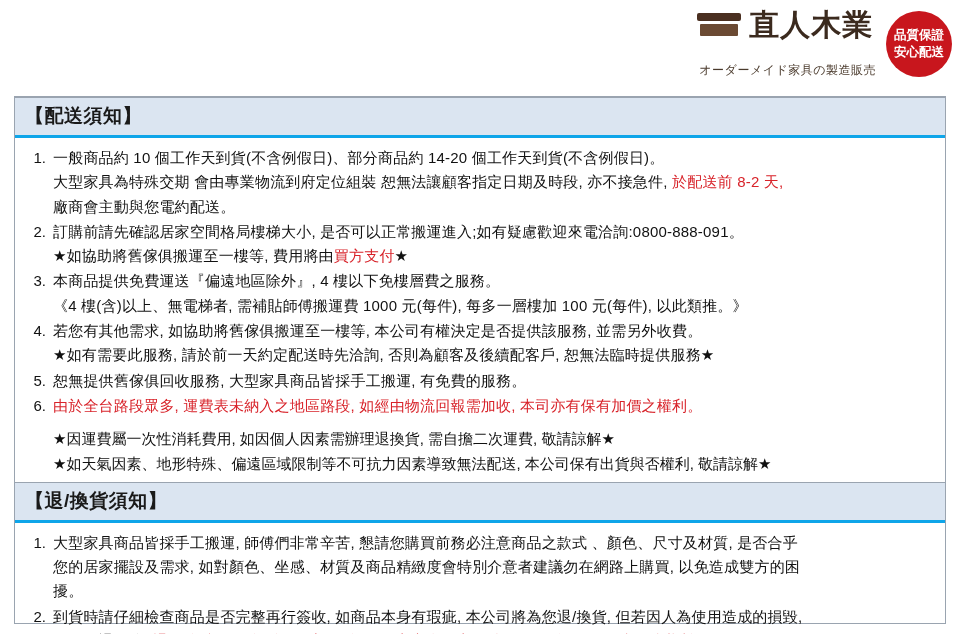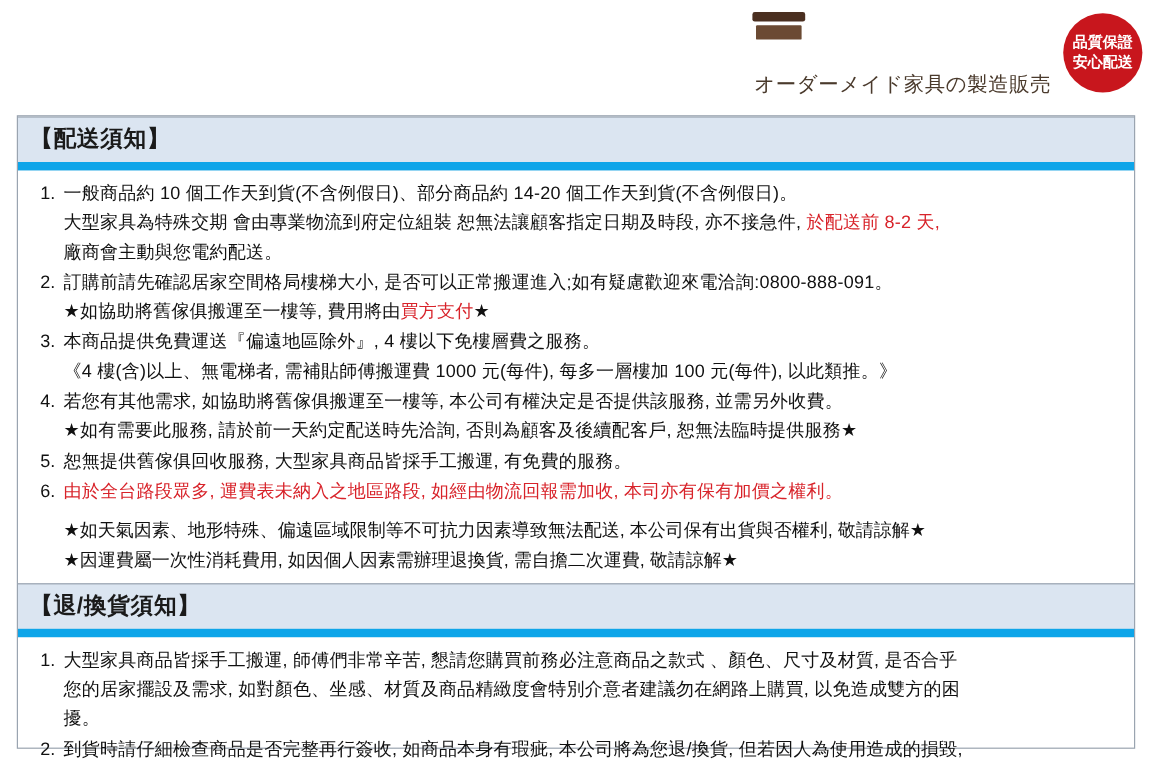--- a/index.html
+++ b/index.html
@@ -63,21 +63,21 @@
   .logo-name {
     font-size: 30px;
     font-weight: bold;
     color: #3b2a1e;
     letter-spacing: 1px;
     line-height: 1;
   }
   .logo-sub {
     margin-top: 22px;
     margin-left: 2px;
-    font-size: 17px;
+    font-size: 12px;
     color: #4a3a2c;
     letter-spacing: 0.5px;
   }
   .badge {
     width: 66px;
     height: 66px;
     border-radius: 50%;
     background: #c8161d;
     color: #ffffff;
     display: flex;
@@ -96,21 +96,21 @@
     left: 14px;
     top: 96px;
     width: 932px;
     height: 528px;
     border: 1px solid #9aa4b0;
     background: #ffffff;
   }
 
   .section-title {
     background: #dbe5f1;
-    border-bottom: 7px solid #0ea5e9;
+    border-bottom: 3px solid #0ea5e9;
     border-top: 1px solid #9aa4b0;
     font-size: 19px;
     font-weight: bold;
     color: #1a1a1a;
     padding: 5px 10px 6px 10px;
     letter-spacing: 0.5px;
   }
 
   .list {
     padding: 8px 12px 8px 12px;
@@ -151,20 +151,21 @@
 
 <div id="page">
 
   <div class="header">
     <div class="logo-block">
       <div class="logo-row">
         <span class="logo-mark">
           <span class="bar-top"></span>
           <span class="bar-bottom"></span>
         </span>
+        <span class="logo-name">直人木業</span>
       </div>
       <div class="logo-sub">オーダーメイド家具の製造販売</div>
     </div>
     <div class="badge">
       <span>品質保證</span>
       <span>安心配送</span>
     </div>
   </div>
 
   <div class="frame">
@@ -207,22 +208,22 @@
             </div>
           </div>
           <div class="item">
             <div class="num">6.</div>
             <div class="lines">
               <div class="ln red">由於全台路段眾多, 運費表未納入之地區路段, 如經由物流回報需加收, 本司亦有保有加價之權利。</div>
             </div>
           </div>
         </div>
         <div class="note-block">
+          <div class="ln">★因運費屬一次性消耗費用, 如因個人因素需辦理退換貨, 需自擔二次運費, 敬請諒解★</div>
           <div class="ln">★如天氣因素、地形特殊、偏遠區域限制等不可抗力因素導致無法配送, 本公司保有出貨與否權利, 敬請諒解★</div>
-          <div class="ln">★因運費屬一次性消耗費用, 如因個人因素需辦理退換貨, 需自擔二次運費, 敬請諒解★</div>
         </div>
         <div class="section-title">【退/換貨須知】</div>
         <div class="list">
           <div class="item">
             <div class="num">1.</div>
             <div class="lines">
               <div class="ln">大型家具商品皆採手工搬運, 師傅們非常辛苦, 懇請您購買前務必注意商品之款式 、顏色、尺寸及材質, 是否合乎</div>
               <div class="ln">您的居家擺設及需求, 如對顏色、坐感、材質及商品精緻度會特別介意者建議勿在網路上購買, 以免造成雙方的困</div>
               <div class="ln">擾。</div>
             </div>

